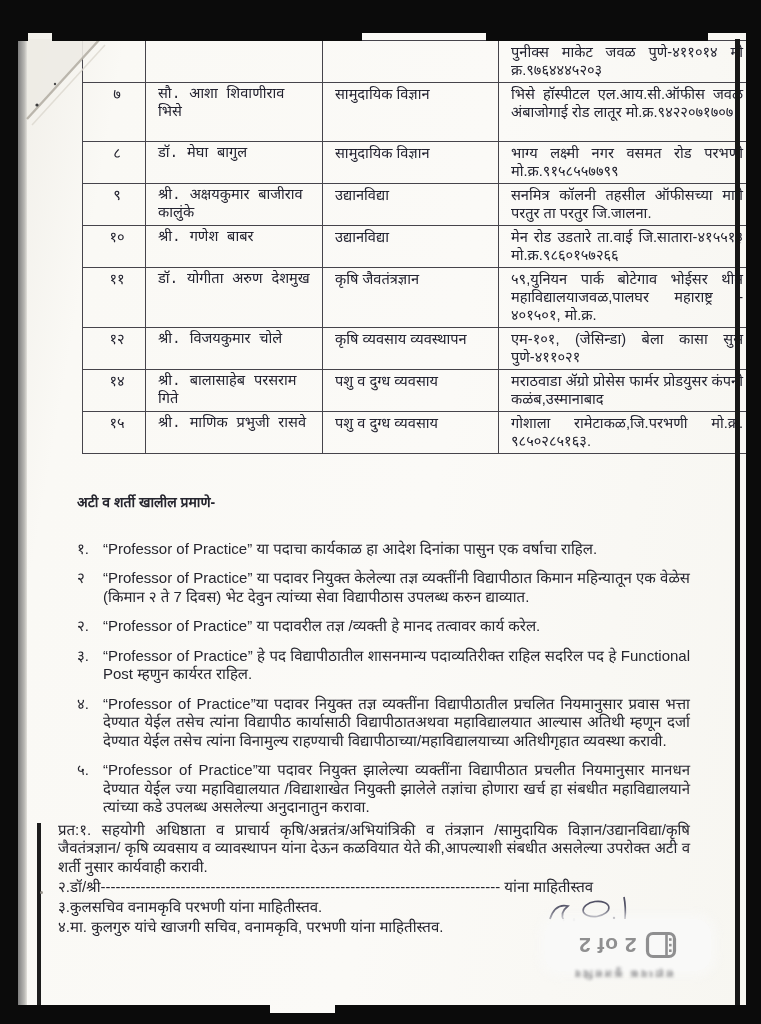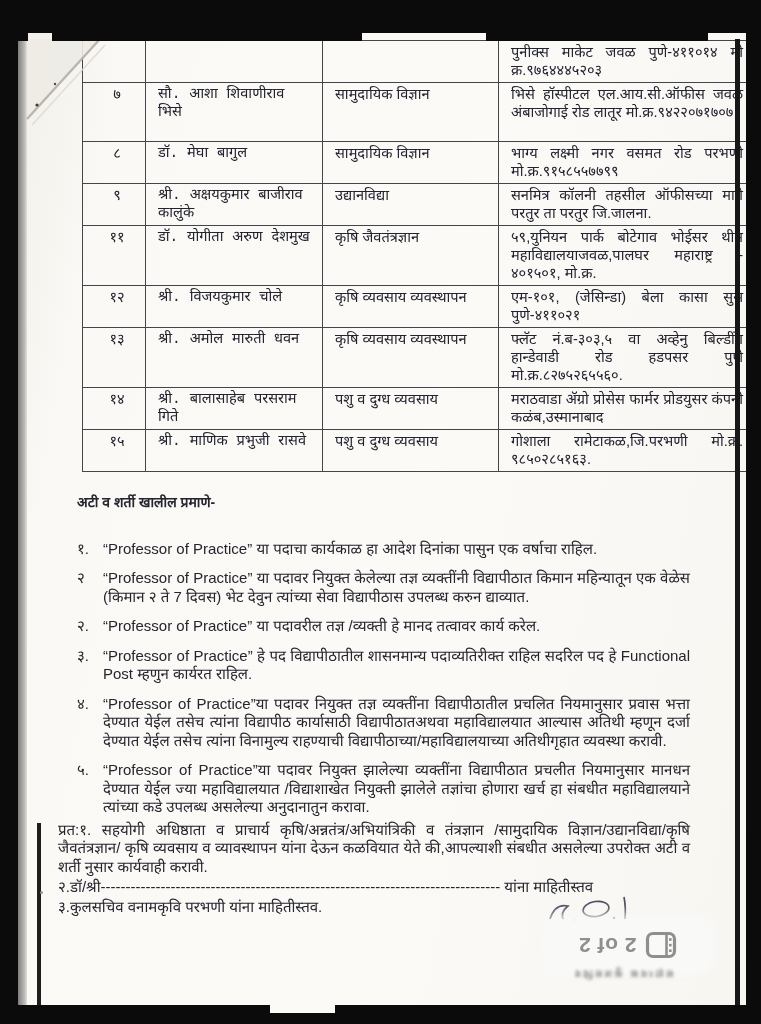--- a/index.html
+++ b/index.html
@@ -99,38 +99,38 @@
           <td class="nm">डॉ. मेघा बागुल</td>
           <td class="sb">सामुदायिक विज्ञान</td>
           <td class="ad">भाग्य लक्ष्मी नगर वसमत रोड परभणी मो.क्र.९१५८५५७७९९</td>
         </tr>
         <tr class="rh2">
           <td class="sr">९</td>
           <td class="nm">श्री. अक्षयकुमार बाजीराव कालुंके</td>
           <td class="sb">उद्यानविद्या</td>
           <td class="ad">सनमित्र कॉलनी तहसील ऑफीसच्या मागे परतुर ता परतुर जि.जालना.</td>
         </tr>
+        <tr class="rh2">
+          <td class="sr">१०</td>
+          <td class="nm">श्री. गणेश बाबर</td>
+          <td class="sb">उद्यानविद्या</td>
+          <td class="ad">मेन रोड उडतारे ता.वाई जि.सातारा-४१५५१३ मो.क्र.९८६०१५७२६६</td>
+        </tr>
         <tr class="rh3">
           <td class="sr">११</td>
           <td class="nm">डॉ. योगीता अरुण देशमुख</td>
           <td class="sb">कृषि जैवतंत्रज्ञान</td>
           <td class="ad">५९,युनियन पार्क बोटेगाव भोईसर थीम महाविद्यालयाजवळ,पालघर महाराष्ट्र - ४०१५०१, मो.क्र.</td>
         </tr>
         <tr class="rh2">
           <td class="sr">१२</td>
           <td class="nm">श्री. विजयकुमार चोले</td>
           <td class="sb">कृषि व्यवसाय व्यवस्थापन</td>
           <td class="ad">एम-१०१, (जेसिन्डा) बेला कासा सुस पुणे-४११०२१</td>
         </tr>
-        <tr class="rh3">
-          <td class="sr">१३</td>
-          <td class="nm">श्री. अमोल मारुती धवन</td>
-          <td class="sb">कृषि व्यवसाय व्यवस्थापन</td>
-          <td class="ad">फ्लॅट नं.ब-३०३,५ वा अव्हेनु बिल्डींग हान्डेवाडी रोड हडपसर पुणे मो.क्र.८२७५२६५५६०.</td>
-        </tr>
         <tr class="rh2">
           <td class="sr">१४</td>
           <td class="nm">श्री. बालासाहेब परसराम गिते</td>
           <td class="sb">पशु व दुग्ध व्यवसाय</td>
           <td class="ad">मराठवाडा ॲग्रो प्रोसेस फार्मर प्रोडयुसर कंपनी कळंब,उस्मानाबाद</td>
         </tr>
         <tr class="rh2">
           <td class="sr">१५</td>
           <td class="nm">श्री. माणिक प्रभुजी रासवे</td>
           <td class="sb">पशु व दुग्ध व्यवसाय</td>
@@ -163,20 +163,21 @@
         <span class="term-text">“Professor of Practice”या पदावर नियुक्त तज्ञ व्यक्तींना विद्यापीठातील प्रचलित नियमानुसार प्रवास भत्ता देण्यात येईल तसेच त्यांना विद्यापीठ कार्यासाठी विद्यापीठातअथवा महाविद्यालयात आल्यास अतिथी म्हणून दर्जा देण्यात येईल तसेच त्यांना विनामुल्य राहण्याची विद्यापीठाच्या/महाविद्यालयाच्या अतिथीगृहात व्यवस्था करावी.</span>
       </div>
       <div class="term" style="margin-bottom:4px;">
         <span class="term-num">५.</span>
         <span class="term-text">“Professor of Practice”या पदावर नियुक्त  झालेल्या व्यक्तींना विद्यापीठात प्रचलीत नियमानुसार मानधन देण्यात येईल ज्या महाविद्यालयात /विद्याशाखेत नियुक्ती झालेले तज्ञांचा होणारा खर्च हा संबधीत महाविद्यालयाने त्यांच्या कडे उपलब्ध असलेल्या अनुदानातुन करावा.</span>
       </div>
 
       <div class="footer-line first">प्रत:१. सहयोगी अधिष्ठाता व प्राचार्य कृषि/अन्नतंत्र/अभियांत्रिकी व तंत्रज्ञान /सामुदायिक  विज्ञान/उद्यानविद्या/कृषि जैवतंत्रज्ञान/ कृषि व्यवसाय व व्यावस्थापन यांना देऊन कळवियात येते की,आपल्याशी संबधीत असलेल्या उपरोक्त अटी व शर्ती नुसार कार्यवाही करावी.</div>
       <div class="footer-line nowrap">२.डॉ/श्री-------------------------------------------------------------------------------- यांना माहितीस्तव</div>
       <div class="footer-line">३.कुलसचिव वनामकृवि परभणी यांना माहितीस्तव.</div>
+      <div class="footer-line">४.मा. कुलगुरु यांचे खाजगी सचिव, वनामकृवि, परभणी यांना माहितीस्तव.</div>
     </div>
 
     <svg class="signature" width="110" height="40" viewBox="0 0 110 40">
       <path d="M12,28 q5,-16 18,-13 q-9,7 -4,15" fill="none" stroke="#33334a" stroke-width="1.7" opacity="0.85"></path>
       <circle cx="36" cy="29" r="1.3" fill="#33334a" opacity="0.85"></circle>
       <ellipse cx="58" cy="18" rx="13" ry="7.5" fill="none" stroke="#33334a" stroke-width="1.6" opacity="0.85" transform="rotate(-8 58 18)"></ellipse>
       <circle cx="76" cy="27" r="1.2" fill="#33334a" opacity="0.85"></circle>
       <path d="M86,6 q2,10 1,22" fill="none" stroke="#33334a" stroke-width="1.7" opacity="0.85"></path>
     </svg>
 

